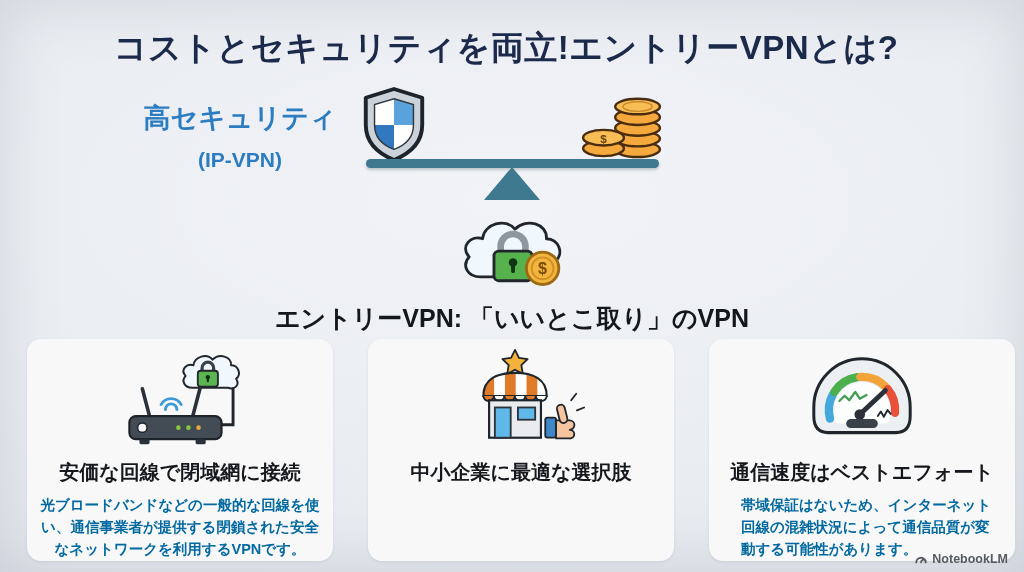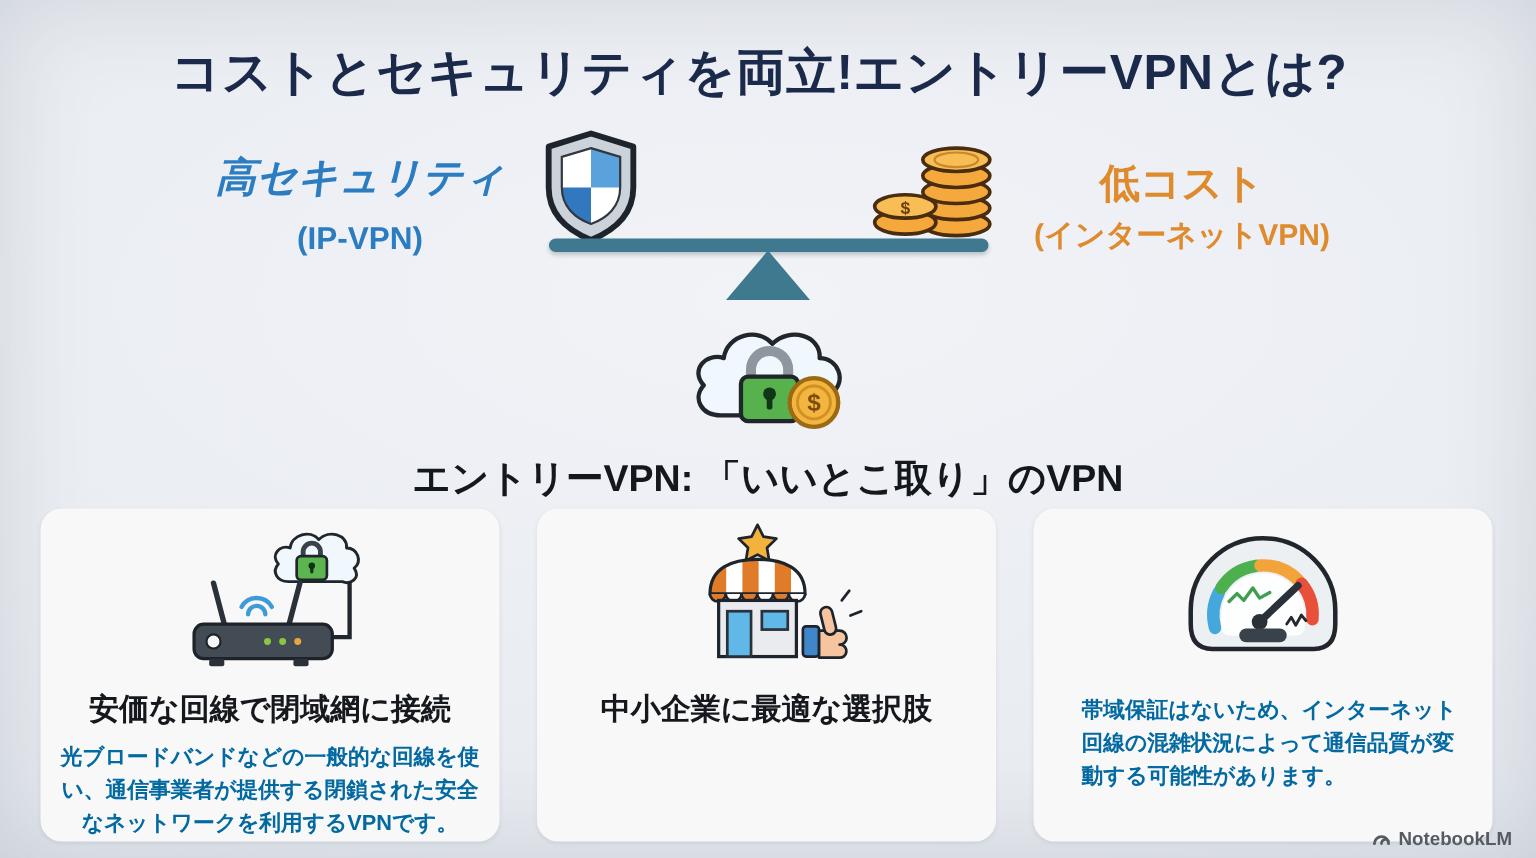--- a/index.html
+++ b/index.html
@@ -13,21 +13,21 @@
     background: radial-gradient(120% 95% at 50% 35%, #f1f3f7 0%, #e9ecf1 55%, #dce1e8 100%);
     box-shadow: inset 0 0 60px rgba(90,100,120,.18);
   }
   
   .page-title {
     position:absolute; top:26px; left:0; right:12px; text-align:center;
     font-size:33px; font-weight:800; color:#1b2a4a; letter-spacing:.5px;
   }
   
   .label-left { position:absolute; left:126px; top:100px; width:228px; text-align:center; color:#2b7cc0; }
-  .label-left .main { font-size:27px; font-weight:800;font-style:italic; }
+  .label-left .main { font-size:27px; font-weight:800; }
   .label-left .sub  { font-size:21px; font-weight:800; margin-top:12px; }
   .label-right { position:absolute; left:668px; top:104px; width:240px; text-align:center; color:#df8a2c; }
   .label-right .main { font-size:27px; font-weight:800; }
   .label-right .sub  { font-size:20px; font-weight:800; margin-top:3px; }
   .shield-wrap { position:absolute; left:358px; top:86px; }
   .coins-wrap  { position:absolute; left:580px; top:90px; }
   .beam {
     position:absolute; left:366px; top:159px; width:293px; height:9px;
     border-radius:5px; background:#3e7990; box-shadow:0 2px 3px rgba(40,60,70,.25);
   }
@@ -35,21 +35,21 @@
     position:absolute; left:484px; top:167px; width:0; height:0;
     border-left:28px solid transparent; border-right:28px solid transparent;
     border-bottom:33px solid #3e7990;
   }
   .center-icon { position:absolute; left:452px; top:210px; }
   .tagline {
     position:absolute; top:302px; left:0; right:0; text-align:center;
     font-size:25px; font-weight:800; color:#14171c;
   }
   
-  .cards { position:absolute; top:339px; left:27px; display:flex; gap:25px; }
+  .cards { position:absolute; top:339px; left:27px; display:flex; gap:35px; }
   .card {
     width:306px; height:222px; background:#f8f8f8; border-radius:14px;
     box-shadow:0 1px 3px rgba(60,70,90,.10);
     display:flex; flex-direction:column; align-items:center; padding-top:8px;
   }
   .card-icon { height:108px; display:flex; align-items:center; justify-content:center; }
   .card-title { font-size:20px; font-weight:800; color:#15181c; margin-top:4px; }
   .card-body {
     font-size:14.5px; font-weight:600; color:#0369a1; line-height:1.52;
     text-align:center; padding:8px 13px 0;
@@ -102,24 +102,20 @@
         <ellipse cx="24" cy="60" rx="21" ry="8"></ellipse>
         <ellipse cx="24" cy="49" rx="21" ry="8" fill="#f8bd55"></ellipse>
       </g>
       <text x="24" y="54" font-size="12" font-weight="bold" text-anchor="middle" fill="#6b3f10">$</text>
     </svg>
   </div>
 
   <div class="beam"></div>
   <div class="fulcrum"></div>
 
-  <div class="label-right">
-    <div class="main">低コスト</div>
-    <div class="sub">(インターネットVPN)</div>
-  </div>
 
   <div class="center-icon">
     <svg width="124" height="88" viewBox="0 0 130 92">
       <path d="M30 70 C16 70 10 58 18 49 C8 38 20 26 32 30 C34 14 56 8 66 20 C78 8 100 14 99 30 C112 30 118 46 108 54 C116 66 104 74 94 70 Z" fill="#f0f7fd" stroke="#20262c" stroke-width="3" stroke-linejoin="round"></path>
       <path d="M51 44 v-6 a13 13 0 0 1 26 0 v6" fill="none" stroke="#8e979f" stroke-width="7"></path>
       <rect x="44" y="43" width="40" height="31" rx="5" fill="#57b24e" stroke="#20262c" stroke-width="3"></rect>
       <circle cx="64" cy="55" r="4.5" fill="#103617"></circle>
       <rect x="62" y="57" width="4" height="9" rx="2" fill="#103617"></rect>
       <circle cx="95" cy="61" r="17" fill="#f3b53d" stroke="#9c6a14" stroke-width="3"></circle>
       <circle cx="95" cy="61" r="11.5" fill="none" stroke="#cf9125" stroke-width="2"></circle>
@@ -202,20 +198,21 @@
           <path d="M48.1 58 A44 44 0 0 1 78.9 38.4" fill="none" stroke="#4cb04f" stroke-width="11" stroke-linecap="round"></path>
           <path d="M82.7 38.1 A44 44 0 0 1 116.6 51.4" fill="none" stroke="#f2a33a" stroke-width="11" stroke-linecap="round"></path>
           <path d="M119.2 54.3 A44 44 0 0 1 128.8 85.8" fill="none" stroke="#e8503a" stroke-width="11" stroke-linecap="round"></path>
           <path d="M55 70 l7 -7 l6 6 l8 -11 l6 9 l9 -5" fill="none" stroke="#3f9e4f" stroke-width="3" stroke-linecap="round" stroke-linejoin="round"></path>
           <path d="M106 90 l4 -6 l4 7 l5 -9 l4 5" fill="none" stroke="#23282e" stroke-width="2.5" stroke-linecap="round" stroke-linejoin="round"></path>
           <line x1="82" y1="88" x2="116" y2="56" stroke="#2a3138" stroke-width="6.5" stroke-linecap="round"></line>
           <circle cx="82" cy="88" r="7" fill="#2a3138"></circle>
           <rect x="64" y="94" width="42" height="12" rx="6" fill="#39424a"></rect>
         </svg>
       </div>
+      <div class="card-title">通信速度はベストエフォート</div>
       <div class="card-body">帯域保証はないため、インターネット回線の混雑状況によって通信品質が変動する可能性があります。</div>
     </div>
 
   </div>
 
   <div class="watermark">
     <span style="display:inline-flex;">
       <svg width="14" height="12" viewBox="0 0 16 14">
         <path d="M2.5 11 A5.5 5.5 0 0 1 13.5 11" fill="none" stroke="#565b62" stroke-width="2.2" stroke-linecap="round"></path>
         <path d="M8 11 A3 3 0 0 1 13.5 9.2" fill="none" stroke="#565b62" stroke-width="2" stroke-linecap="round"></path>

